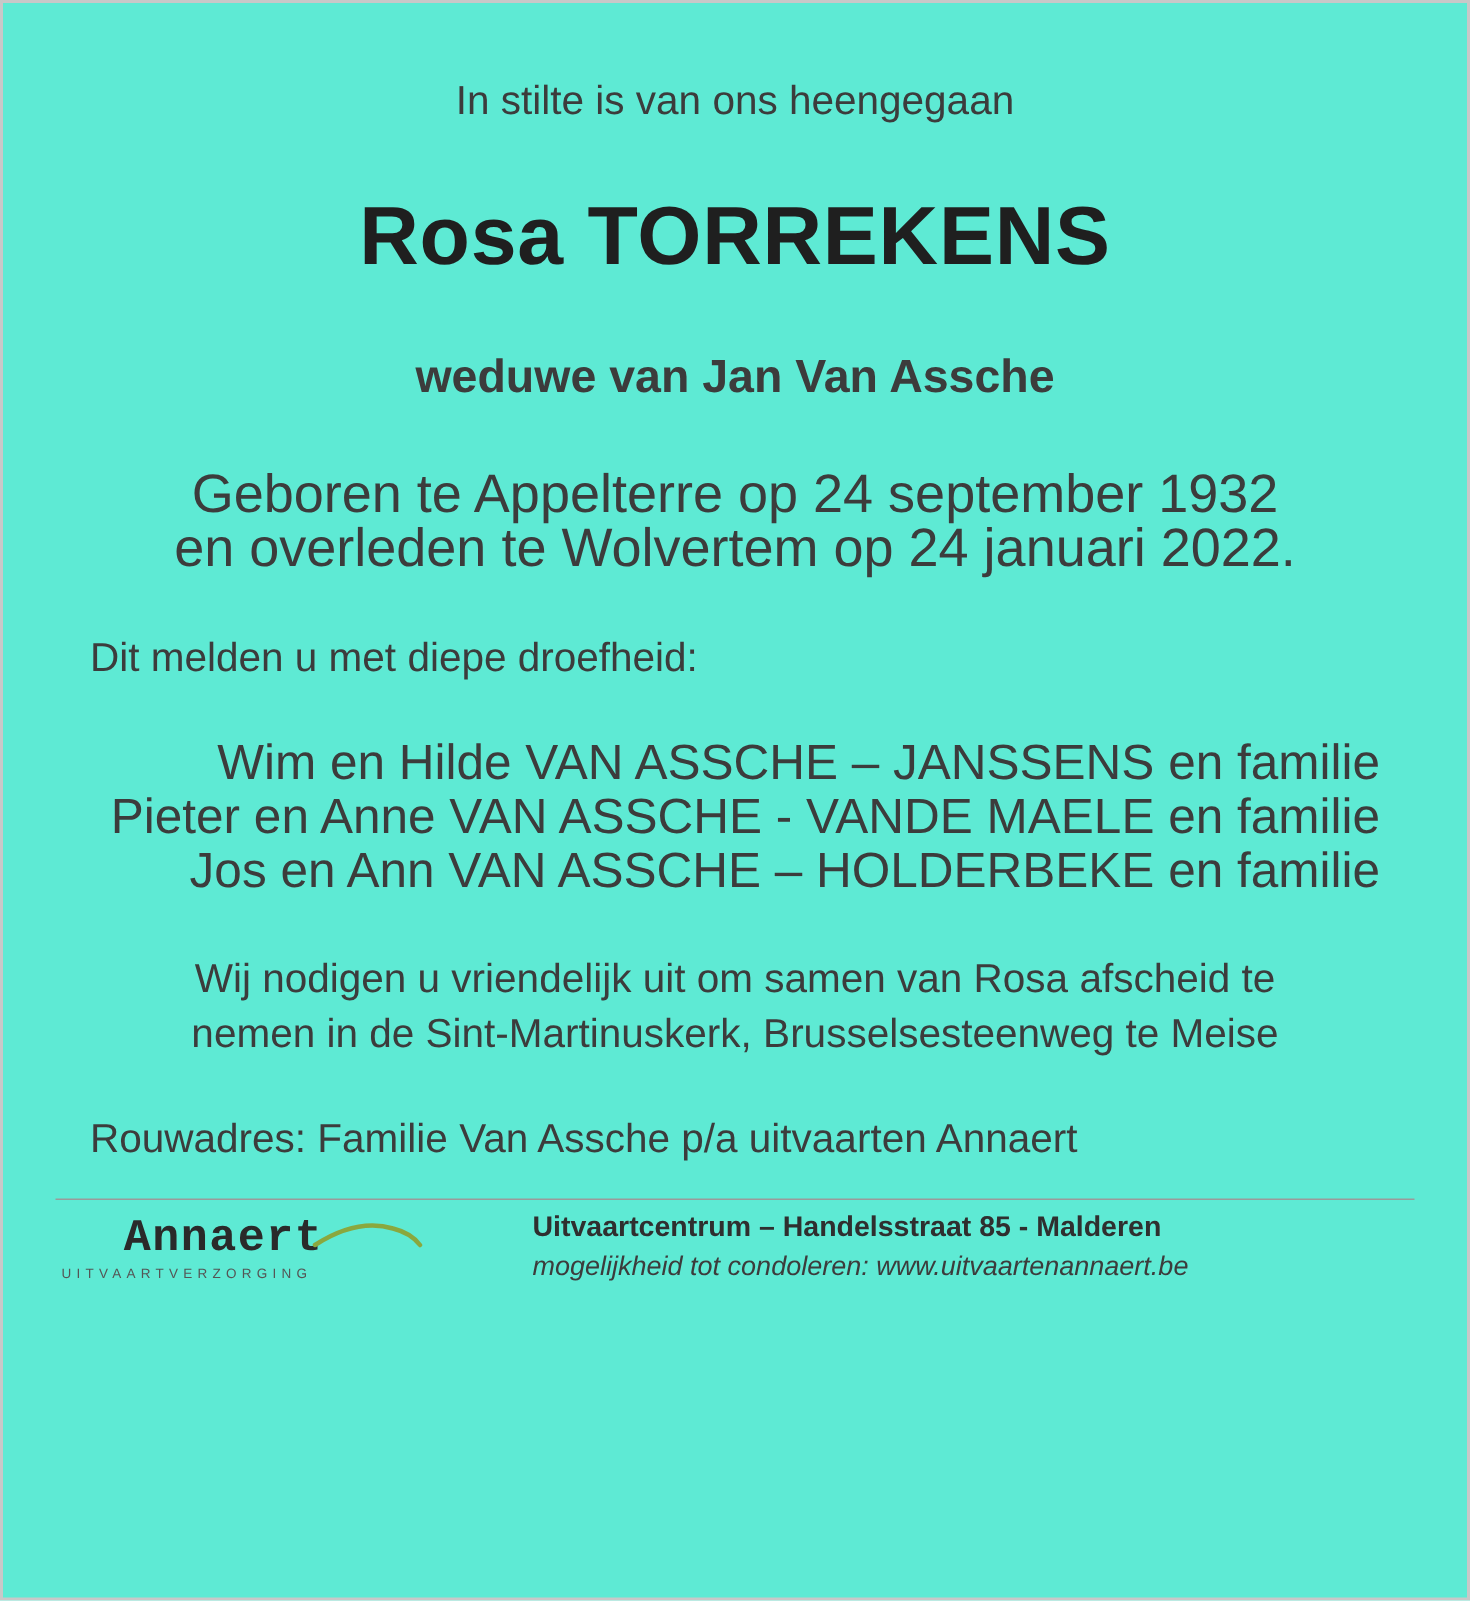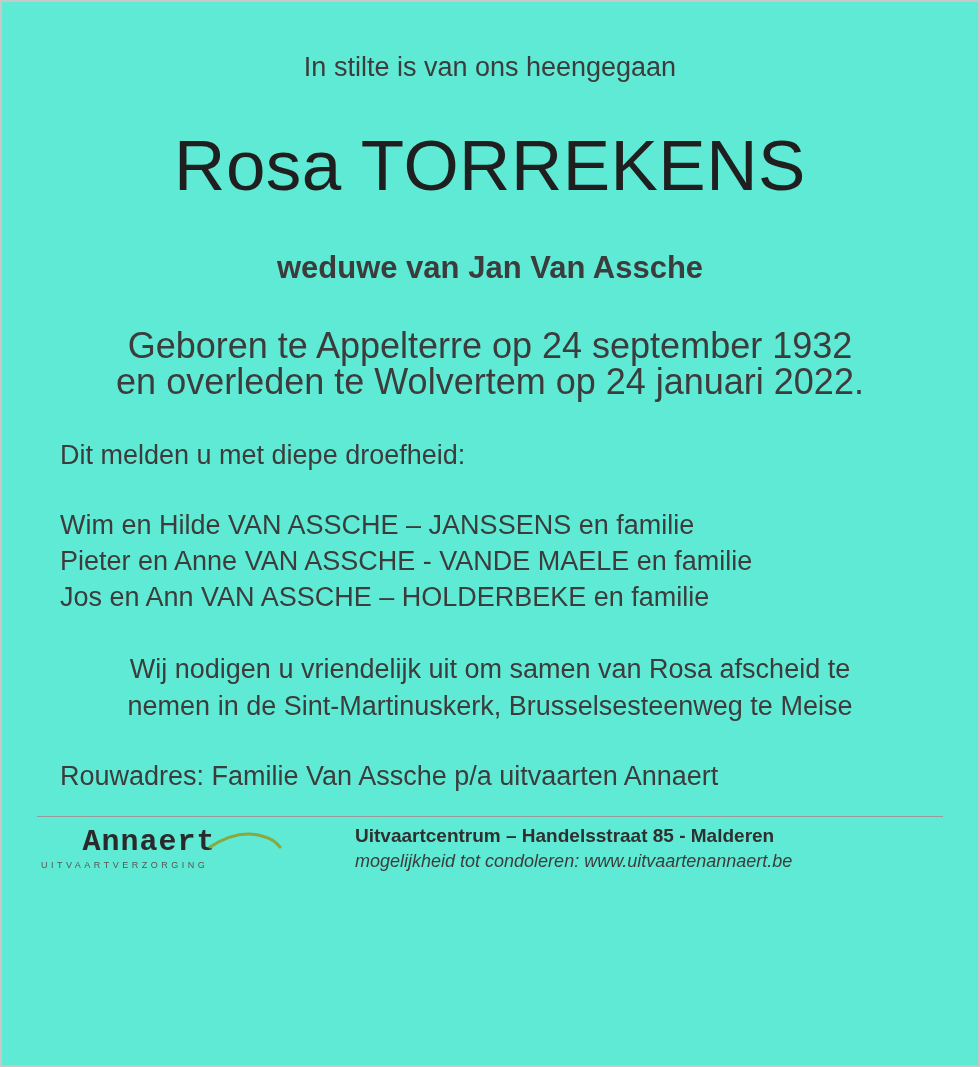--- a/index.html
+++ b/index.html
@@ -27,44 +27,45 @@
 
   .intro {
     font-size: 27px;
     margin: 0 0 42px 0;
   }
   .salutation {
     font-size: 29px;
     margin: 0 0 38px 0;
   }
   .deceased-name {
-    font-size: 71px;
-    font-weight: normal;
+    font-size: 55px;
+    font-weight: bold;
     color: #1f1f1f;
     margin: 0 0 44px 0;
     letter-spacing: 0.5px;
   }
   .relation {
     font-size: 31px;
     font-weight: bold;
     margin: 0 0 42px 0;
   }
   .dates {
     font-size: 36px;
     line-height: 36px;
     margin: 0 0 40px 0;
   }
   .grief {
     font-size: 27px;
     margin: 0 0 36px 0;
   }
   .family {
-    font-size: 27px;
+    font-size: 33px;
     line-height: 36px;
     margin: 0 0 36px 0;
+    text-align: right;
   }
   .invitation {
     font-size: 27px;
     line-height: 37px;
     margin: 0 0 34px 0;
   }
   .notice {
     font-size: 27px;
     line-height: 37px;
     margin: 0 0 36px 0;

